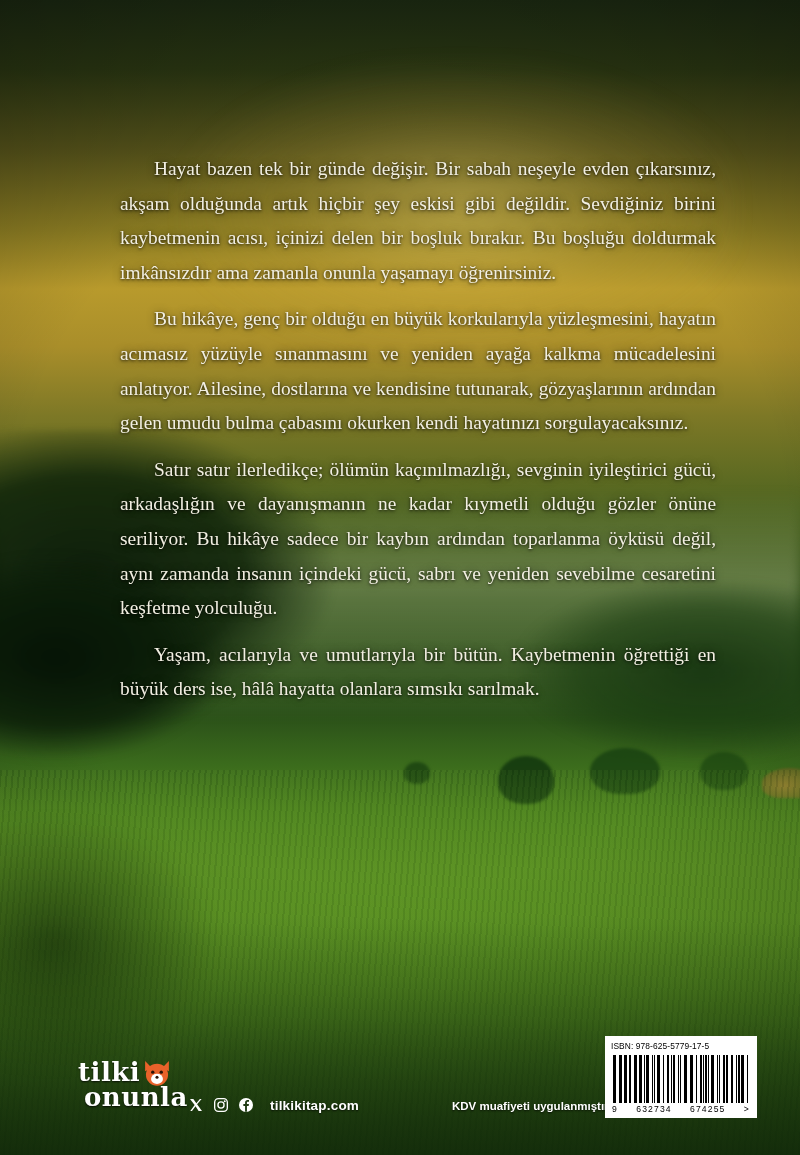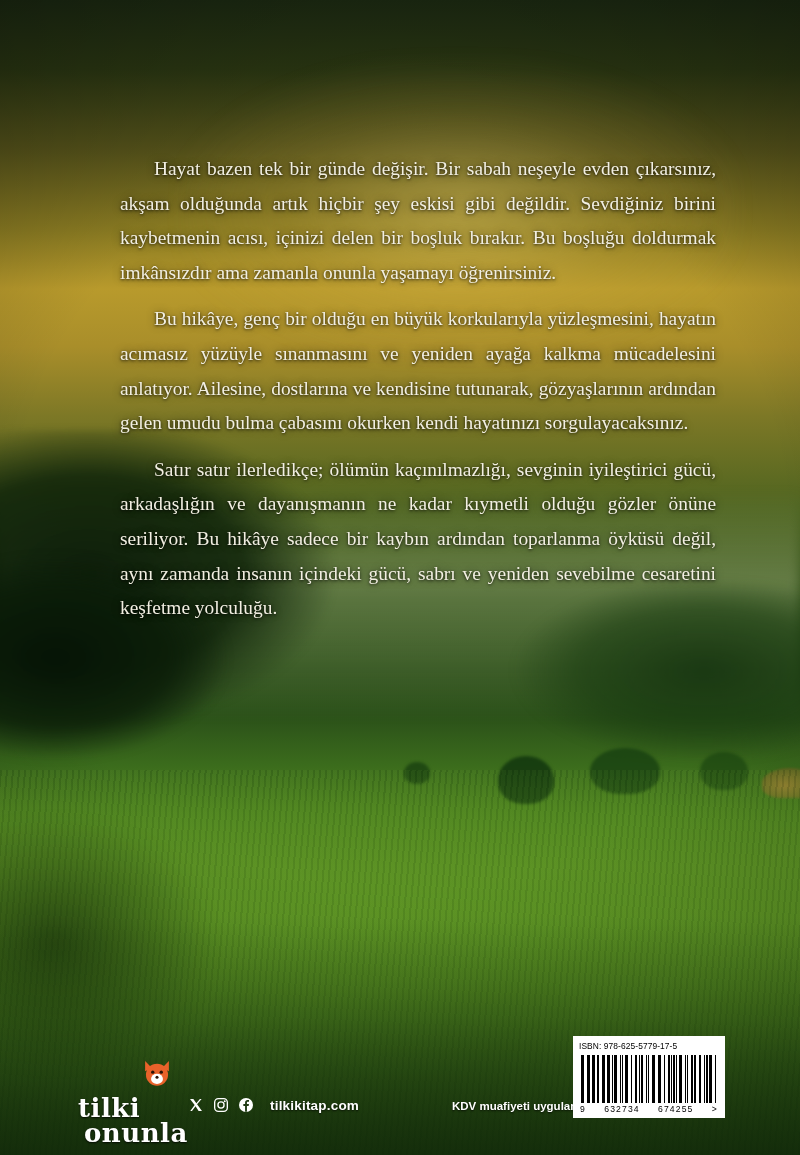--- a/index.html
+++ b/index.html
@@ -154,21 +154,20 @@
     height: 56px;
     color: #ffffff;
   }
   .logo .wordmark {
     font-family: "DejaVu Serif", serif;
     font-size: 26px;
     letter-spacing: 0.5px;
     line-height: 25px;
     font-weight: 700;
     text-shadow: 0 1px 2px rgba(0,0,0,0.8);
-    margin-top: 36px;
   }
   .logo .wordmark .line2 { display:block; padding-left: 6px; }
   .fox {
     position: absolute;
     left: 62px;
     top: -4px;
     width: 34px;
     height: 34px;
   }
 
@@ -202,21 +201,21 @@
     font-family: "Liberation Sans", sans-serif;
     font-size: 11.5px;
     font-weight: 700;
     color: #ffffff;
     text-shadow: 0 1px 2px rgba(0,0,0,0.7);
   }
 
   
   .isbn-box {
     position: absolute;
-    left: 573px;
+    left: 605px;
     top: 1036px;
     width: 152px;
     background: #ffffff;
     padding: 5px 6px 4px 6px;
     box-sizing: border-box;
   }
   .isbn-text {
     font-family: "Liberation Sans", sans-serif;
     font-size: 8.4px;
     color: #000;
@@ -260,20 +259,21 @@
   <div class="tree t4"></div>
   <div class="haystack"></div>
   <div class="field"></div>
   <div class="field-shadow-l"></div>
   <div class="field-shadow-b"></div>
 
   <div class="blurb">
     <p>Hayat bazen tek bir günde değişir. Bir sabah neşeyle evden çıkarsınız, akşam olduğunda artık hiçbir şey eskisi gibi değildir. Sevdiğiniz birini kaybetmenin acısı, içinizi delen bir boşluk bırakır. Bu boşluğu doldurmak imkânsızdır ama zamanla onunla yaşamayı öğrenirsiniz.</p>
     <p>Bu hikâye, genç bir olduğu en büyük korkularıyla yüzleşmesini, hayatın acımasız yüzüyle sınanmasını ve yeniden ayağa kalkma mücadelesini anlatıyor. Ailesine, dostlarına ve kendisine tutunarak, gözyaşlarının ardından gelen umudu bulma çabasını okurken kendi hayatınızı sorgulayacaksınız.</p>
     <p>Satır satır ilerledikçe; ölümün kaçınılmazlığı, sevginin iyileştirici gücü, arkadaşlığın ve dayanışmanın ne kadar kıymetli olduğu gözler önüne seriliyor. Bu hikâye sadece bir kaybın ardından toparlanma öyküsü değil, aynı zamanda insanın içindeki gücü, sabrı ve yeniden sevebilme cesaretini keşfetme yolculuğu.</p>
+    <p>Yaşam, acılarıyla ve umutlarıyla bir bütün. Kaybetmenin öğrettiği en büyük ders ise, hâlâ hayatta olanlara sımsıkı sarılmak.</p>
   </div>
 
   <div class="logo">
     <div class="wordmark">
       <span>tilki</span>
       <span class="line2">onunla</span>
     </div>
     <svg class="fox" viewBox="0 0 40 40">
       <path d="M6 6 L14 14 L6 18 Z" fill="#e8622a"></path>
       <path d="M34 6 L26 14 L34 18 Z" fill="#e8622a"></path>

